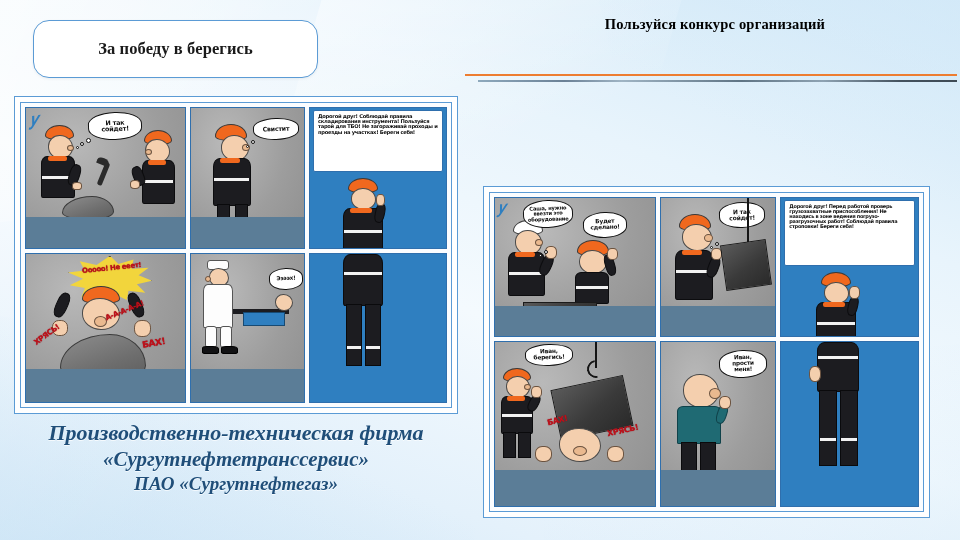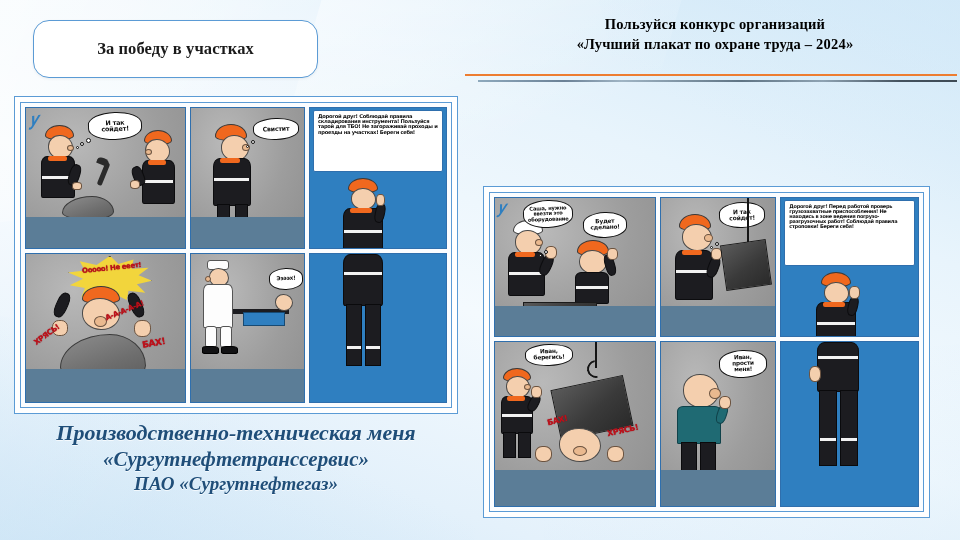--- a/index.html
+++ b/index.html
@@ -163,26 +163,25 @@
 <div class="bg-shards">
   <div class="shard s1"></div>
   <div class="shard s2"></div>
   <div class="shard s3"></div>
   <div class="shard s4"></div>
   <div class="shard s5"></div>
   <div class="shard s6"></div>
 </div>
 
 <div class="award-pill">
-  <div class="award-line1">За победу в участках</div>
+  <div class="award-line1">За победу в берегись</div>
 </div>
 
 <div class="contest-title">
   <div class="contest-l1">Пользуйся конкурс организаций</div>
-  <div class="contest-l2">«Лучший плакат по охране труда – 2024»</div>
 </div>
 <div class="rule-orange"></div>
 <div class="rule-gray"></div>
 
 <div class="comic comic-left">
   <div class="comic-inner">
 
     <div class="row" style="flex:1.02;">
 
       <div class="panel panel-gray panel-floor" style="flex:1.52;">
@@ -396,16 +395,16 @@
         <div class="leg" style="left:38px; top:48px; width:18px; height:76px;"></div>
         <div class="leg" style="left:59px; top:48px; width:18px; height:76px;"></div>
         <div class="stripe" style="left:39px; top:96px; width:16px;"></div>
         <div class="stripe" style="left:60px; top:96px; width:16px;"></div>
       </div>
     </div>
   </div>
 </div>
 
 <div class="company">
-  <div class="company-l1">Производственно-техническая меня</div>
+  <div class="company-l1">Производственно-техническая фирма</div>
   <div class="company-l2">«Сургутнефтетранссервис»</div>
   <div class="company-l3">ПАО «Сургутнефтегаз»</div>
 </div>
 
 </body></html>

